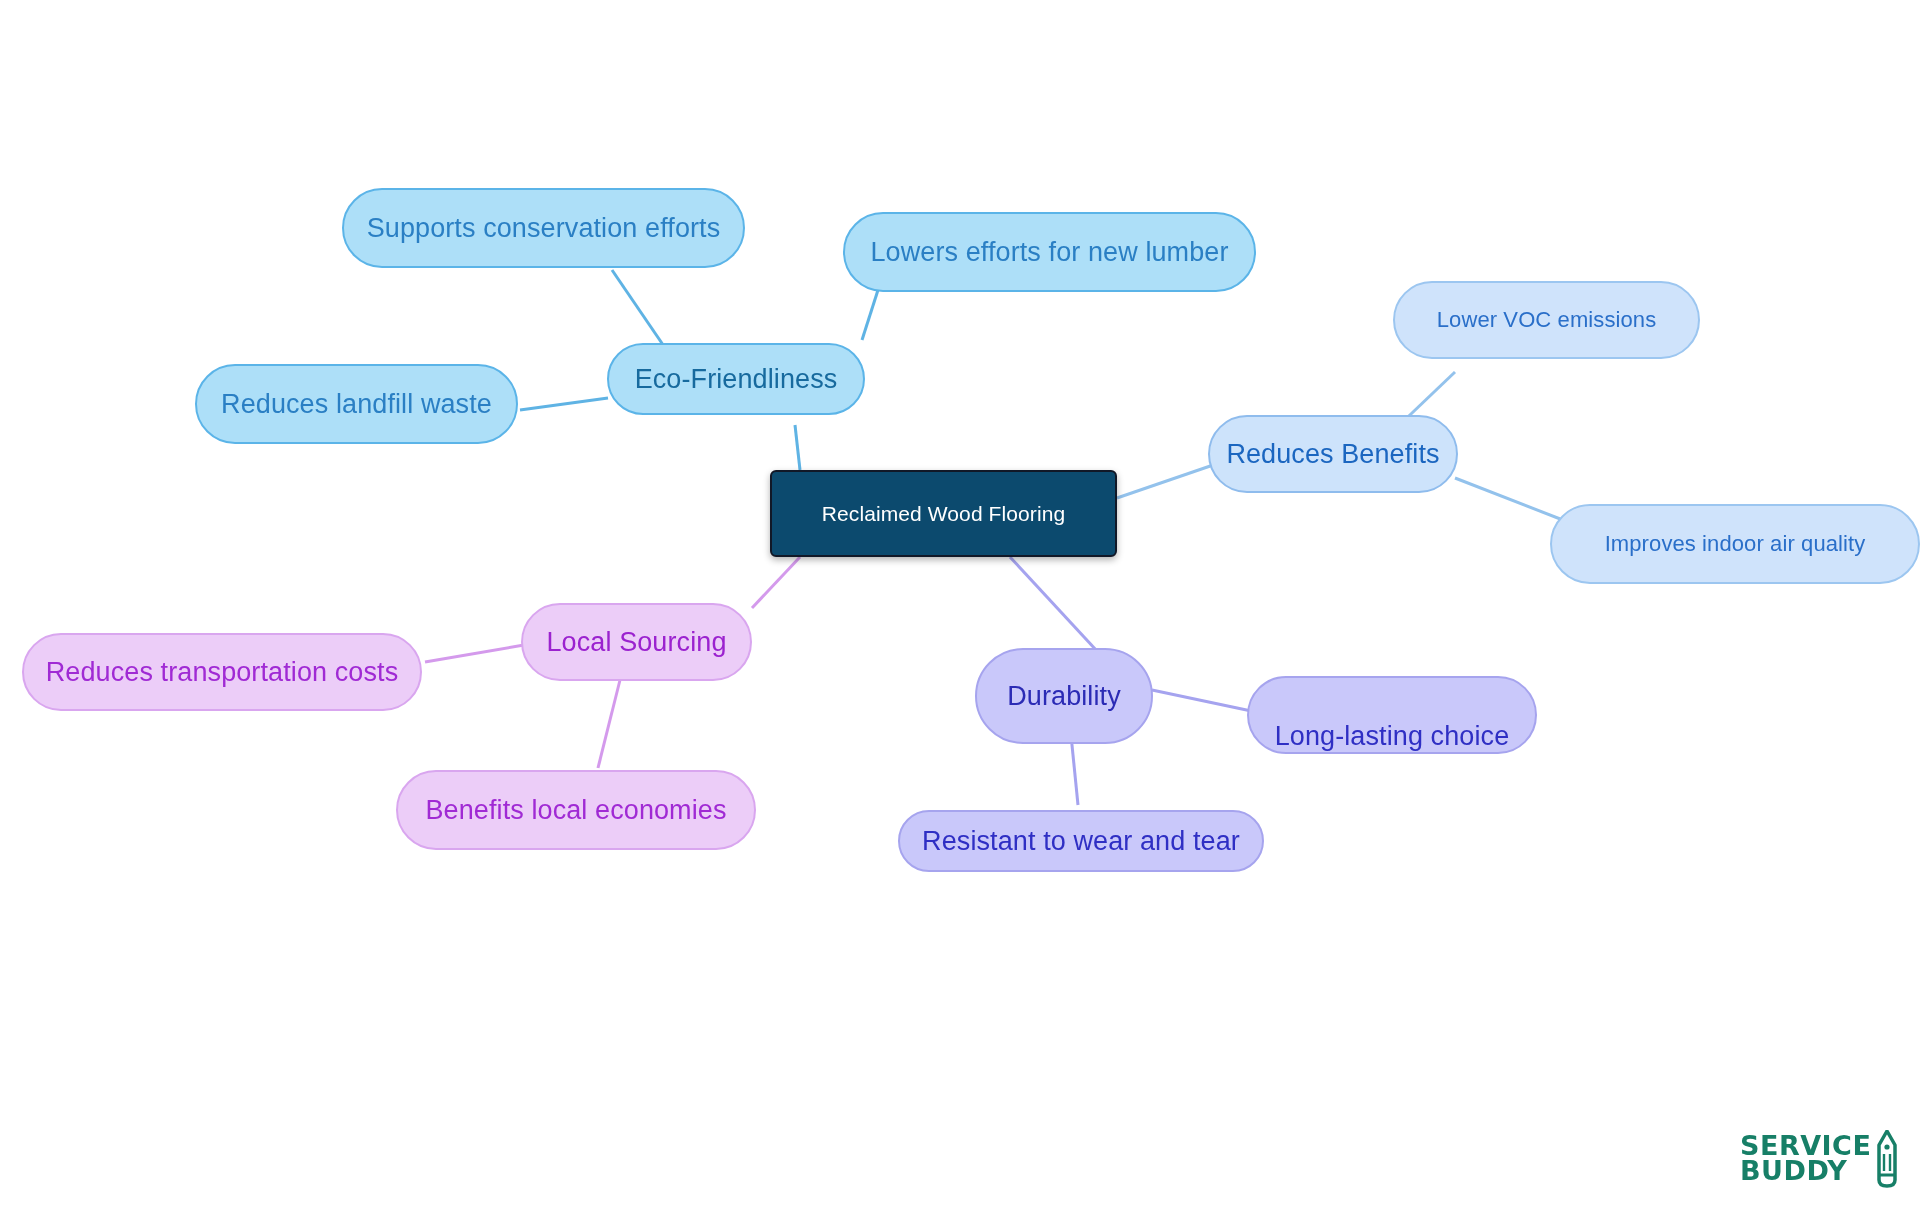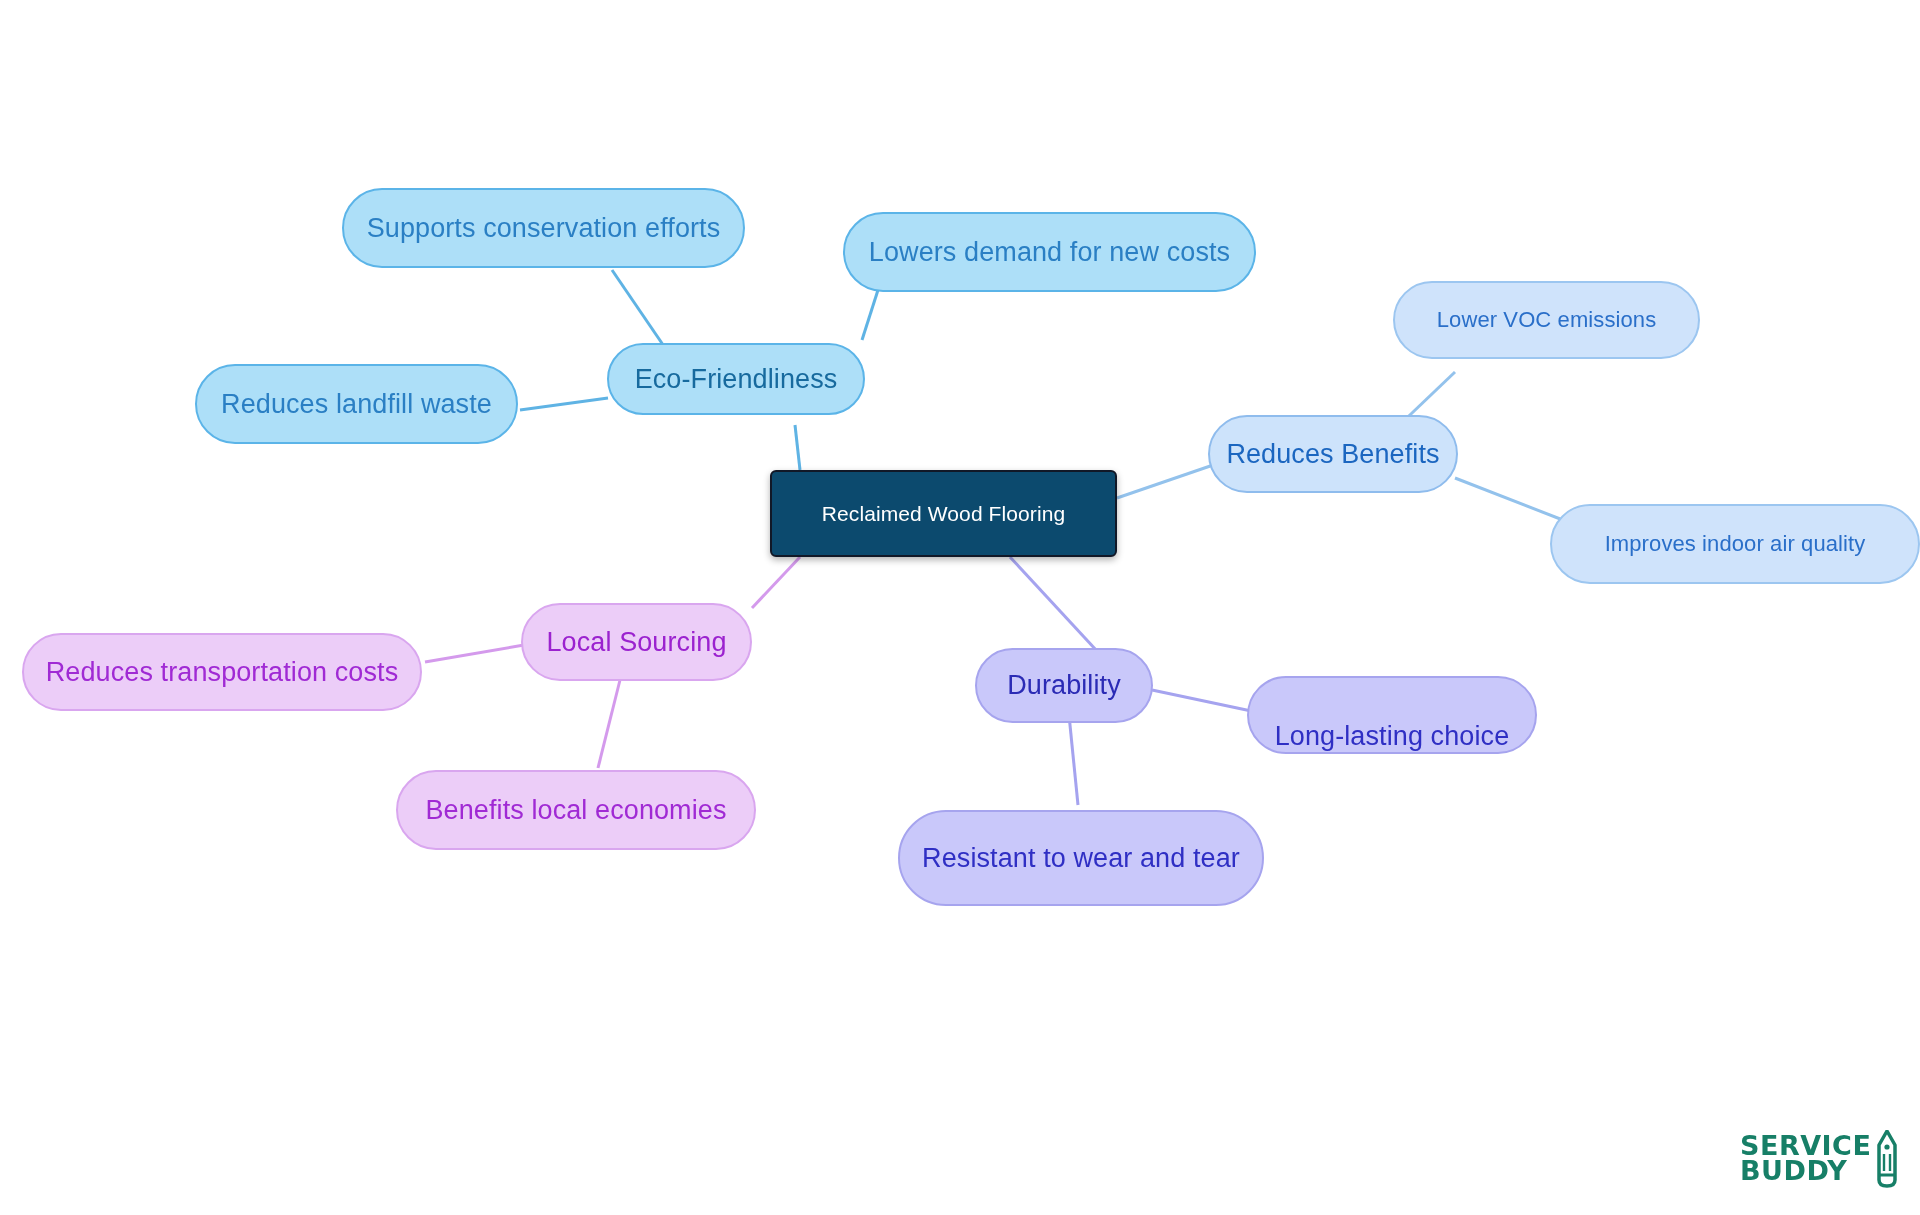--- a/index.html
+++ b/index.html
@@ -154,48 +154,48 @@
 
   <div class="node node-eco" style="left:607px; top:343px; width:258px; height:72px;">
     <span>Eco-Friendliness</span>
   </div>
 
   <div class="node node-eco-leaf" style="left:342px; top:188px; width:403px; height:80px;">
     <span>Supports conservation efforts</span>
   </div>
 
   <div class="node node-eco-leaf" style="left:843px; top:212px; width:413px; height:80px;">
-    <span>Lowers demand for new costs</span>
+    <span>Lowers efforts for new lumber</span>
   </div>
 
   <div class="node node-eco-leaf" style="left:195px; top:364px; width:323px; height:80px;">
     <span>Reduces landfill waste</span>
   </div>
 
   <div class="node node-health" style="left:1208px; top:415px; width:250px; height:78px;">
     <span>Reduces Benefits</span>
   </div>
 
   <div class="node node-health-leaf" style="left:1393px; top:281px; width:307px; height:78px;">
     <span>Lower VOC emissions</span>
   </div>
 
   <div class="node node-health-leaf" style="left:1550px; top:504px; width:370px; height:80px;">
     <span>Improves indoor air quality</span>
   </div>
 
-  <div class="node node-dura" style="left:975px; top:648px; width:178px; height:75px;">
+  <div class="node node-dura" style="left:975px; top:648px; width:178px; height:96px;">
     <span>Durability</span>
   </div>
 
   <div class="node node-dura-leaf" style="left:1247px; top:676px; width:290px; height:78px;align-items:flex-end;">
     <span>Long-lasting choice</span>
   </div>
 
-  <div class="node node-dura-leaf" style="left:898px; top:810px; width:366px; height:96px;">
+  <div class="node node-dura-leaf" style="left:898px; top:810px; width:366px; height:62px;">
     <span>Resistant to wear and tear</span>
   </div>
 
   <div class="node node-local" style="left:521px; top:603px; width:231px; height:78px;">
     <span>Local Sourcing</span>
   </div>
 
   <div class="node node-local-leaf" style="left:22px; top:633px; width:400px; height:78px;justify-content:center;">
     <span>Reduces transportation costs</span>
   </div>

